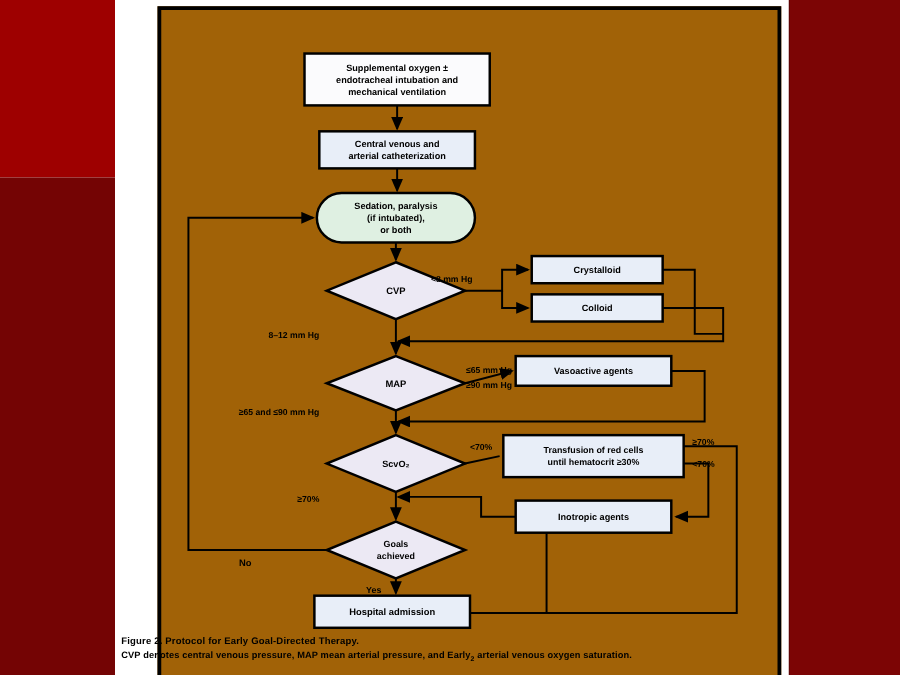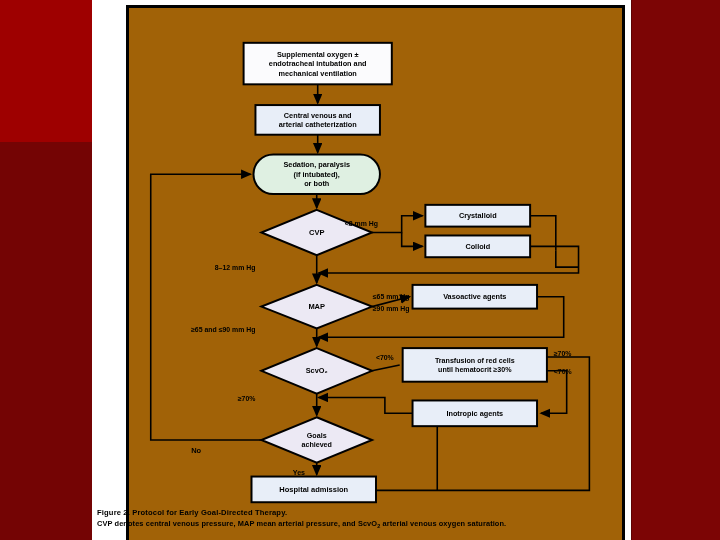--- a/index.html
+++ b/index.html
@@ -146,14 +146,14 @@
         <text x="430" y="330" text-anchor="start" font-size="7" fill="#000">≥70%</text>
         <text x="430" y="348" text-anchor="start" font-size="7" fill="#000">&lt;70%</text>
         <text x="68" y="428" text-anchor="middle" font-size="7.6" fill="#000">No</text>
         <text x="172" y="450" text-anchor="middle" font-size="7.2" fill="#000">Yes</text>
       </g>
   </svg>
 </div>
 
 <div id="caption">
   <div class="cap-title">Figure 2. Protocol for Early Goal-Directed Therapy.</div>
-  <div class="cap-note"><span>CVP denotes central venous pressure, MAP mean arterial pressure, and ScvO</span><sub>2</sub><span> arterial venous oxygen saturation.</span></div>
+  <div class="cap-note"><span>CVP denotes central venous pressure, MAP mean arterial pressure, and Early</span><sub>2</sub><span> arterial venous oxygen saturation.</span></div>
 </div>
 
 </body></html>

